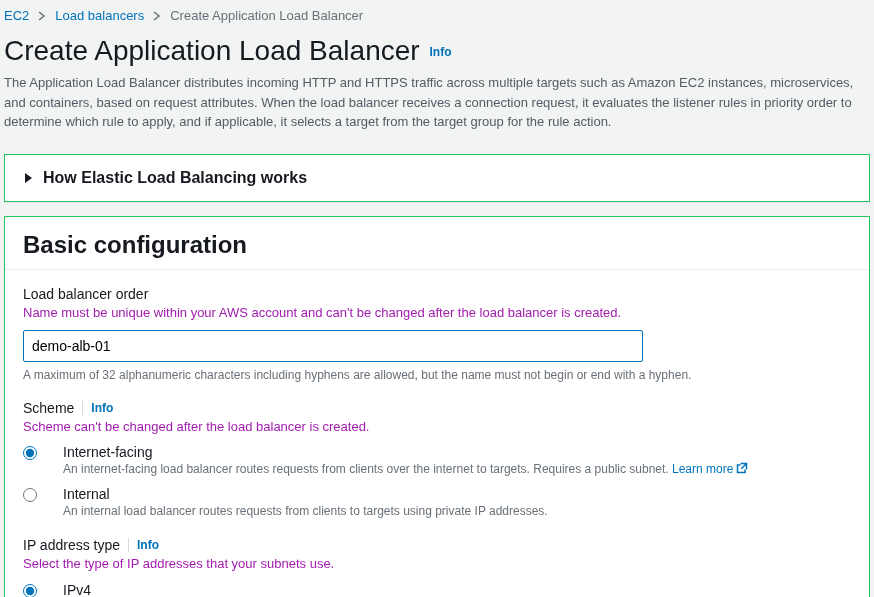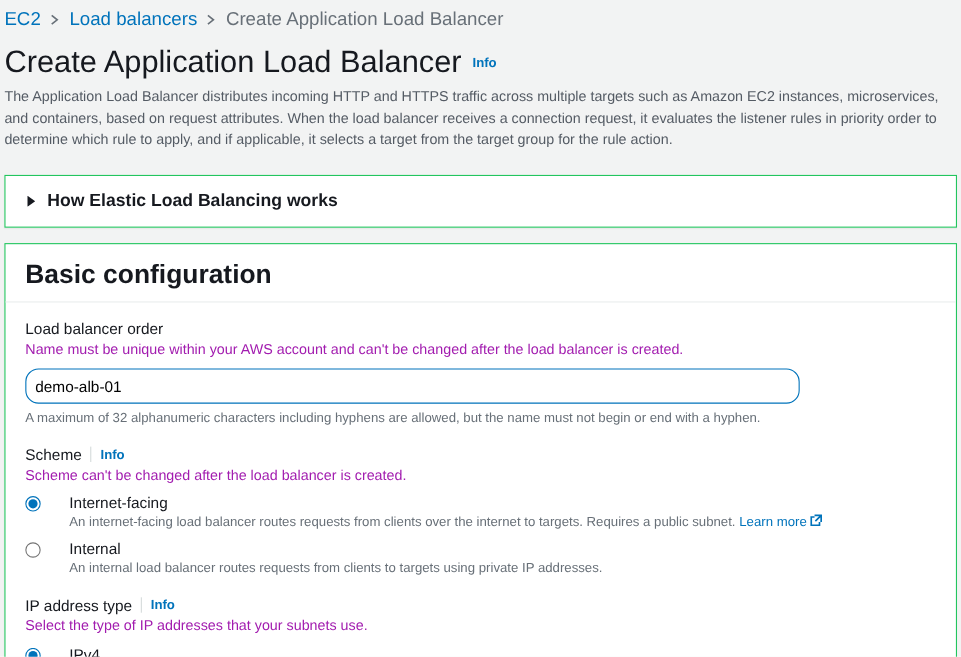--- a/index.html
+++ b/index.html
@@ -10,21 +10,21 @@
     background: #f2f3f3;
     width: 874px;
     height: 597px;
     overflow: hidden;
   }
   a { color: #0073bb; text-decoration: none; cursor: pointer; }
 
   
   .breadcrumbs {
     padding: 8px 4px 0 4px;
-    font-size: 17px;
+    font-size: 13px;
     display: flex;
     align-items: center;
     gap: 8px;
     color: #687078;
   }
   .breadcrumbs .current { color: #687078; }
   .breadcrumbs .sep svg { width: 10px; height: 10px; display: block; }
 
   
   .page-header { padding: 12px 4px 8px 4px; }
@@ -97,27 +97,27 @@
     color: #a21caf;
     margin-top: 2px;
     line-height: 1.4;
   }
   .field-small {
     font-size: 12px;
     color: #687078;
     margin-top: 6px;
   }
   input[type="text"] {
-    width: 704px;
+    width: 620px;
     max-width: 100%;
     height: 32px;
     padding: 4px 8px;
     font-size: 14px;
     border: 1px solid #0073bb;
-    border-radius: 12px;
+    border-radius: 2px;
     margin-top: 8px;
     outline: none;
   }
 
   .radio-option {
     display: flex;
     align-items: flex-start;
     gap: 26px;
     margin-top: 8px;
   }

